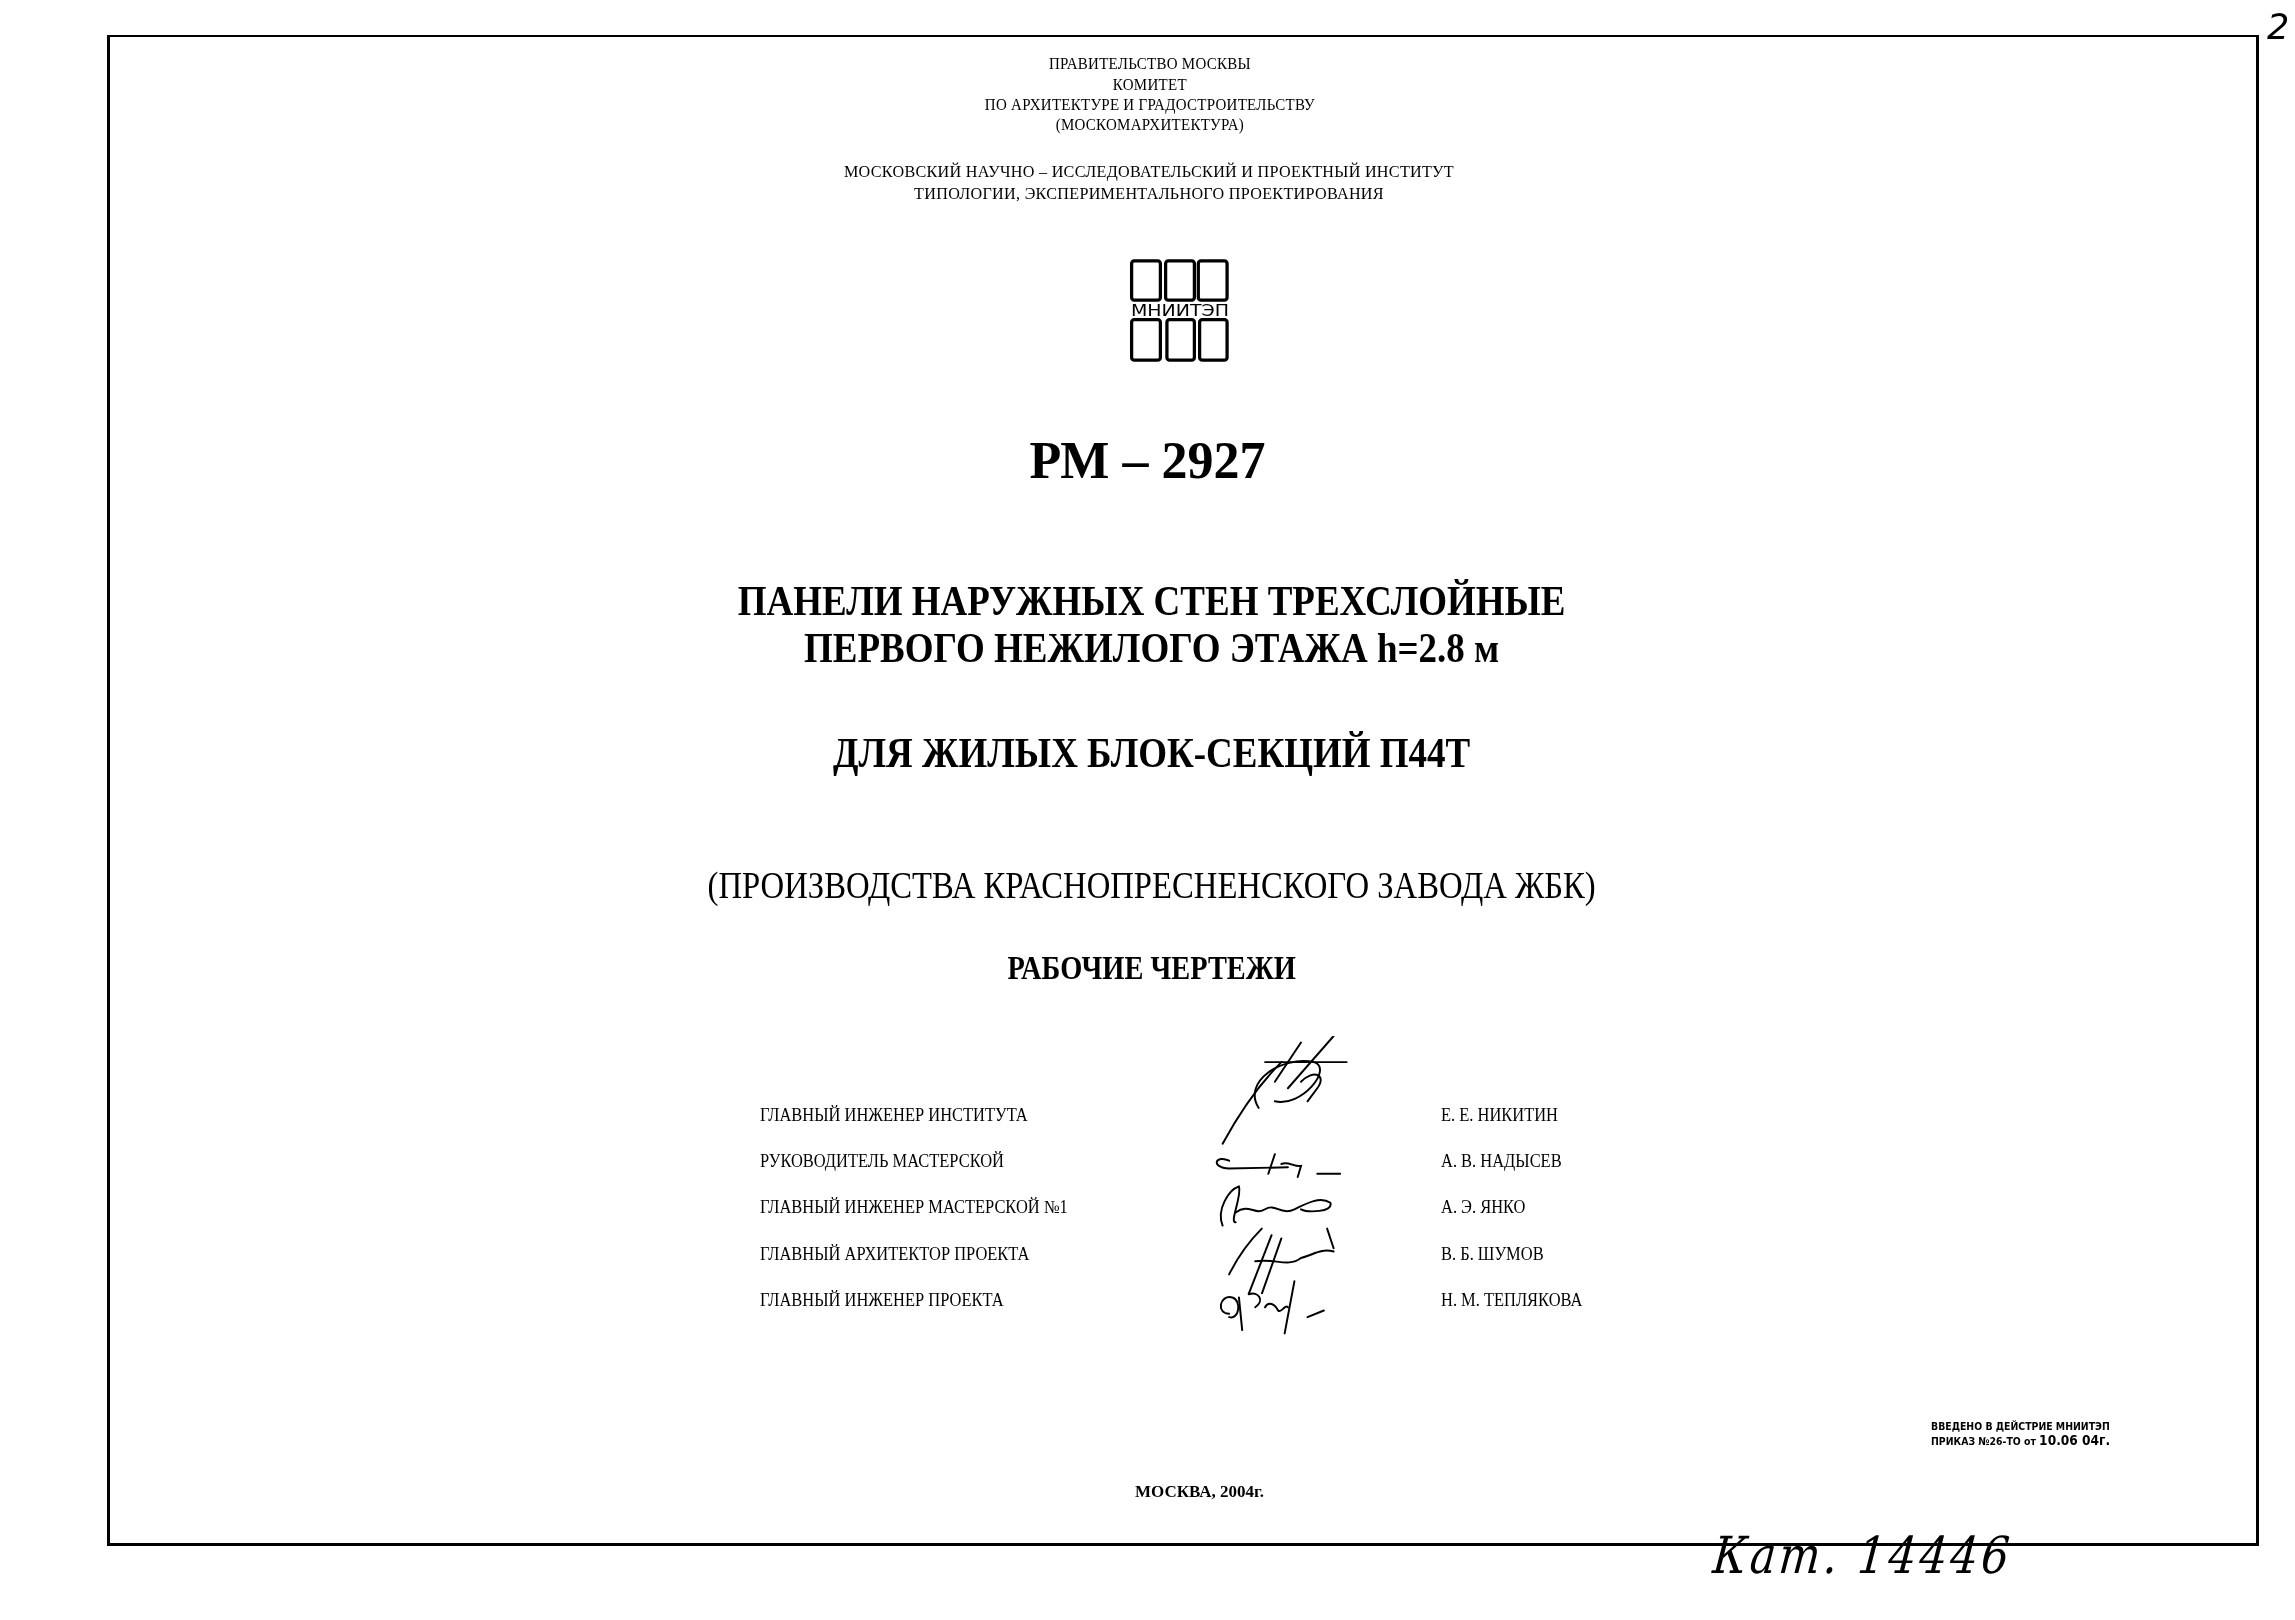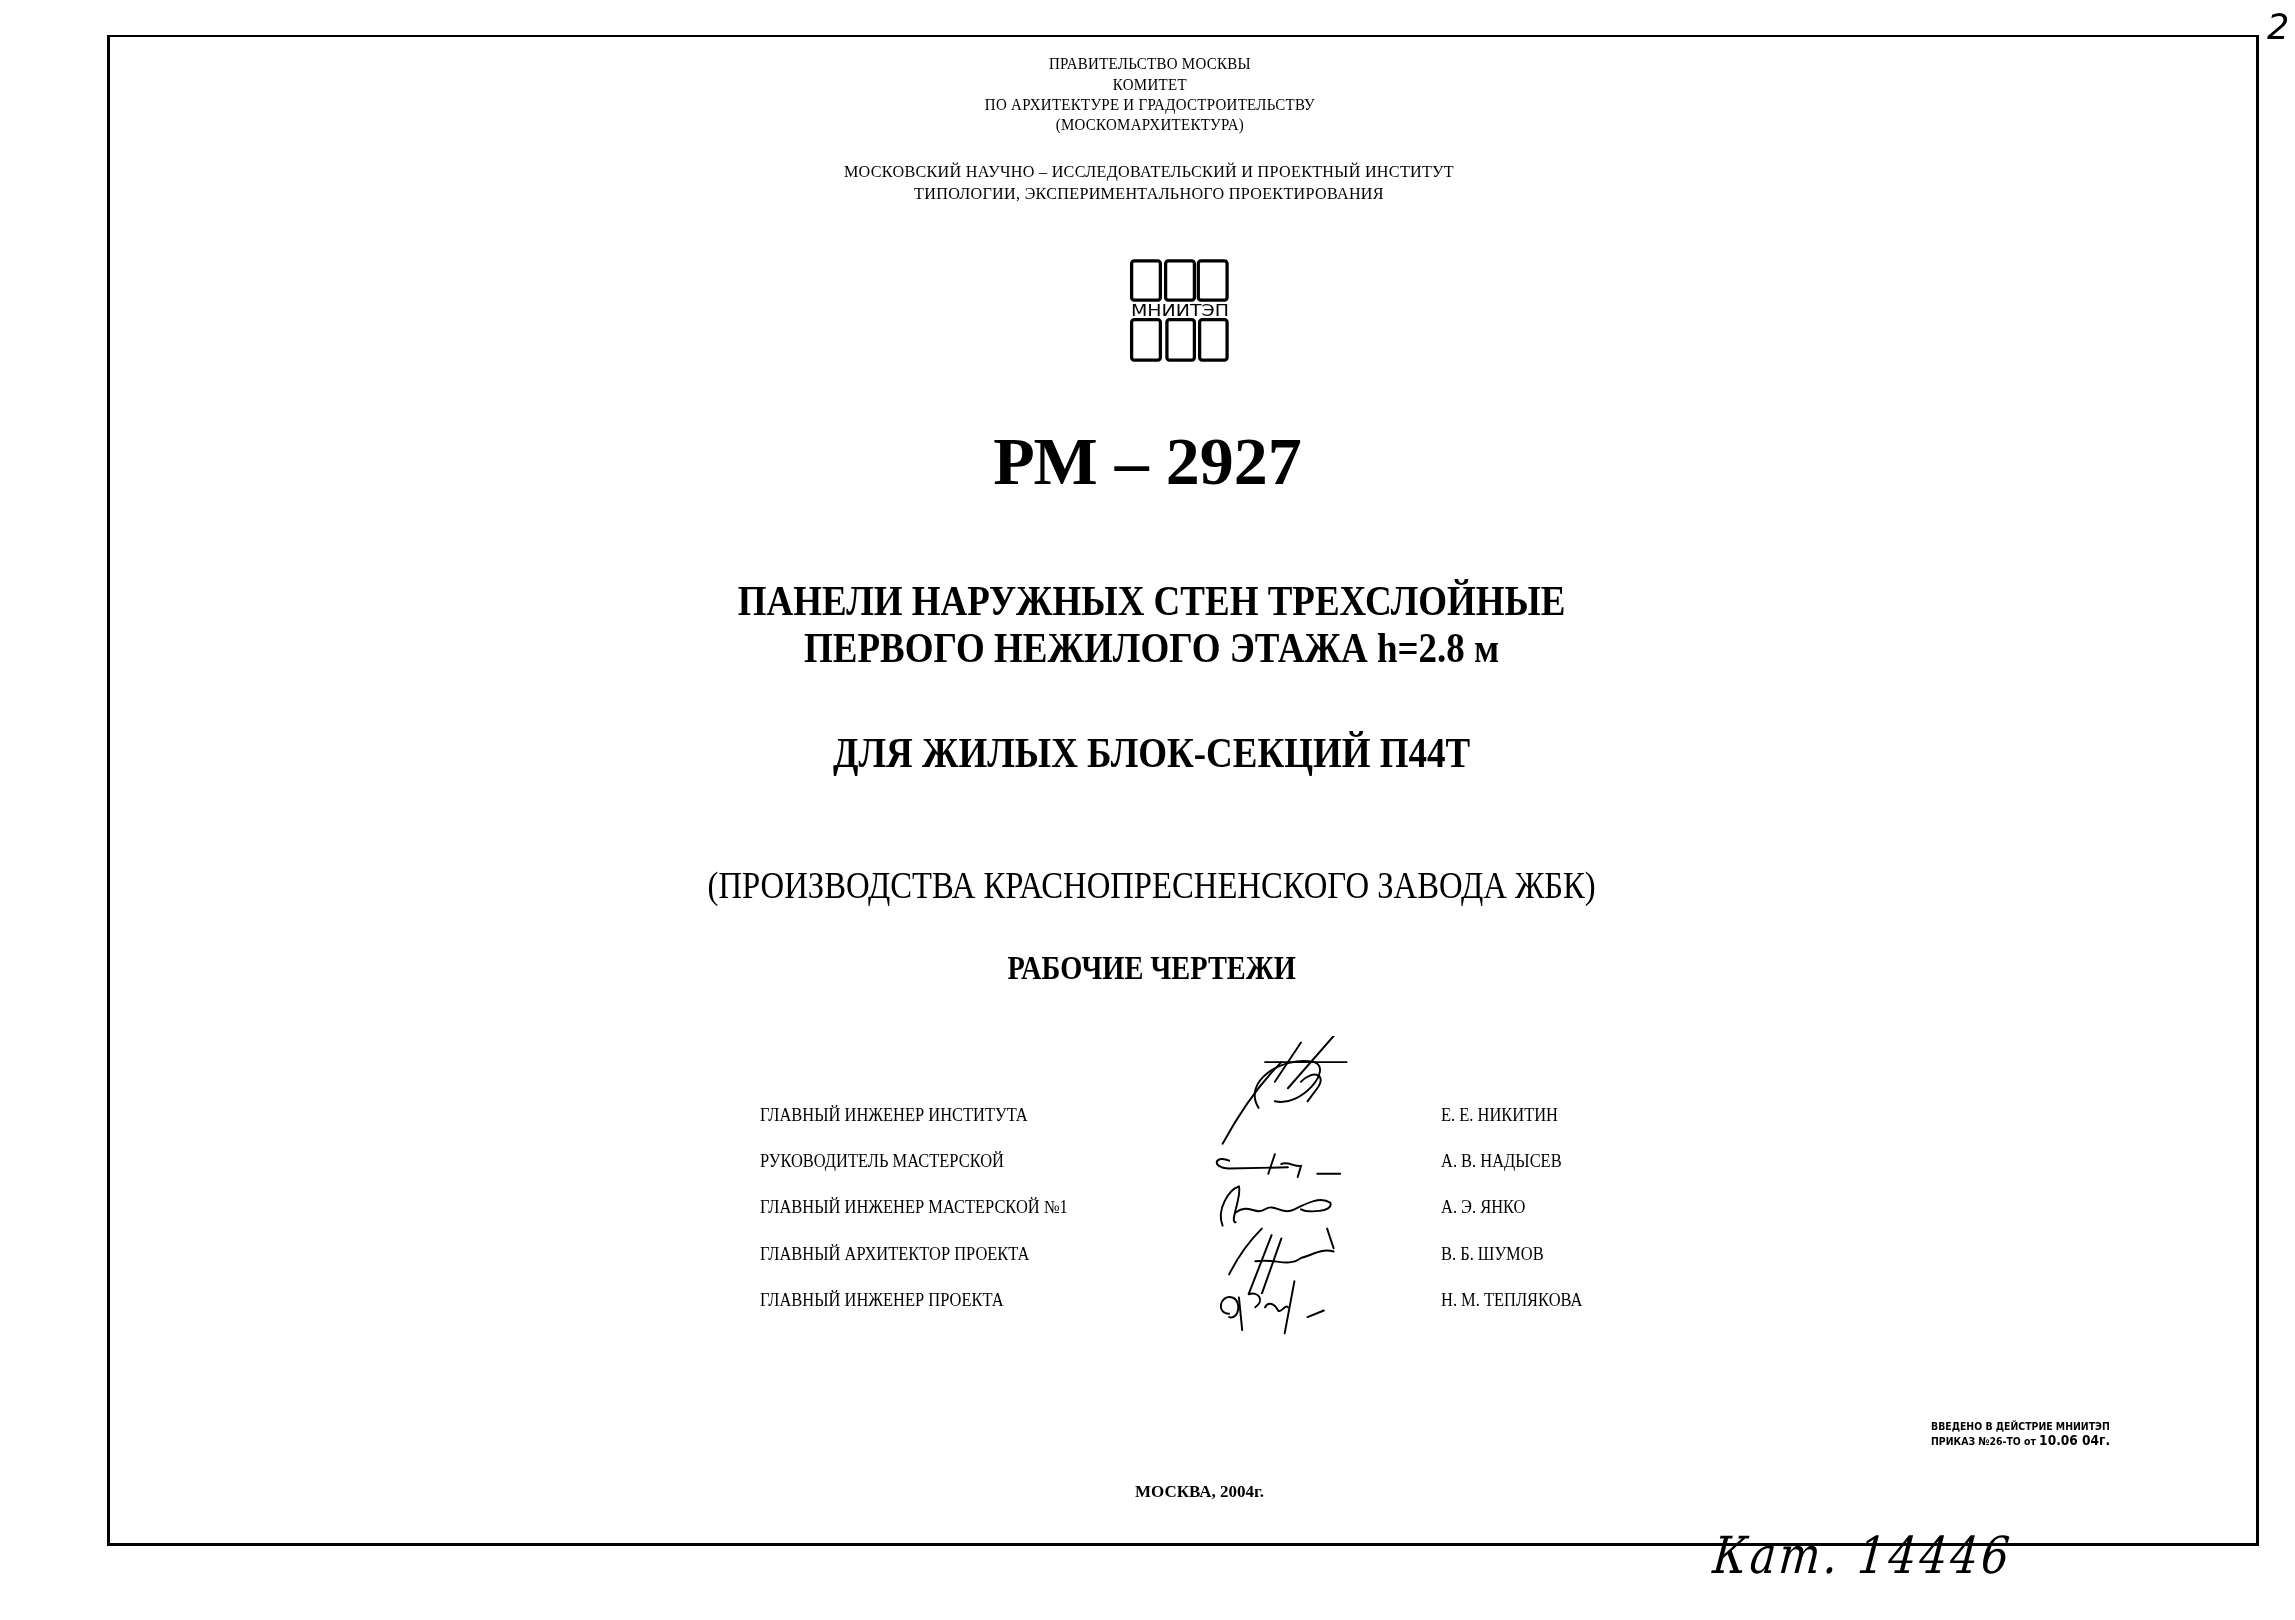--- a/index.html
+++ b/index.html
@@ -2,21 +2,21 @@
 <html style="font-size:10.5px"><head>
 <meta charset="utf-8">
 <style>
   html, body { margin: 0; padding: 0; background: #ffffff; }
   body { width: 2295px; height: 1621px; position: relative; overflow: hidden; color: #000; }
   .abs { position: absolute; }
   .frame { position: absolute; left: 107px; top: 35px; width: 2152px; height: 1511px; border: 3.3px solid #000; box-sizing: border-box; border-top-width: 2.6px; }
   .center { position: absolute; left: 0; width: 2295px; text-align: center; white-space: nowrap; }
   .hdr { font-family: "Liberation Serif", serif; font-size: 16.3px; line-height: 19.6px; transform: scaleX(0.92); transform-origin: 1177px 0; letter-spacing: 0.3px; }
   .inst { font-family: "Liberation Serif", serif; font-size: 17px; line-height: 22px; transform: scaleX(0.95); transform-origin: 1177px 0; letter-spacing: 0.3px; }
-  .code { font-family: "Liberation Serif", serif; font-weight: bold; font-size: 68px; line-height: 72px; }
+  .code { font-family: "Liberation Serif", serif; font-weight: bold; font-size: 52px; line-height: 72px; }
   .title { font-family: "Liberation Serif", serif; font-weight: bold; font-size: 43px; line-height: 51px; transform: scaleX(0.86); transform-origin: 1177px 0; }
   .sub { font-family: "Liberation Serif", serif; font-size: 38px; line-height: 43px; transform: scaleX(0.86); transform-origin: 1177px 0; }
   .sub-bold { font-family: "Liberation Serif", serif; font-weight: bold; font-size: 33px; line-height: 39px; transform: scaleX(0.86); transform-origin: 1177px 0; }
   .sig-label, .sig-name { position: absolute; font-family: "Liberation Serif", serif; font-size: 18.3px; line-height: 21px; white-space: nowrap; transform: scaleX(0.9); transform-origin: 0 0; }
   .sig-label { left: 760px; }
   .sig-name { left: 1441px; }
   .sig { position: absolute; left: 1203px; width: 209px; height: 46px; }
   .stamp { position: absolute; left: 1931px; font-family: "DejaVu Sans", sans-serif; font-weight: bold; font-size: 11px; line-height: 13px; white-space: nowrap; transform: scaleX(0.85); transform-origin: 0 0; }
   .stamp-date { font-size: 14.4px; }
   .city { font-family: "Liberation Serif", serif; font-weight: bold; font-size: 17px; line-height: 19.6px; }

